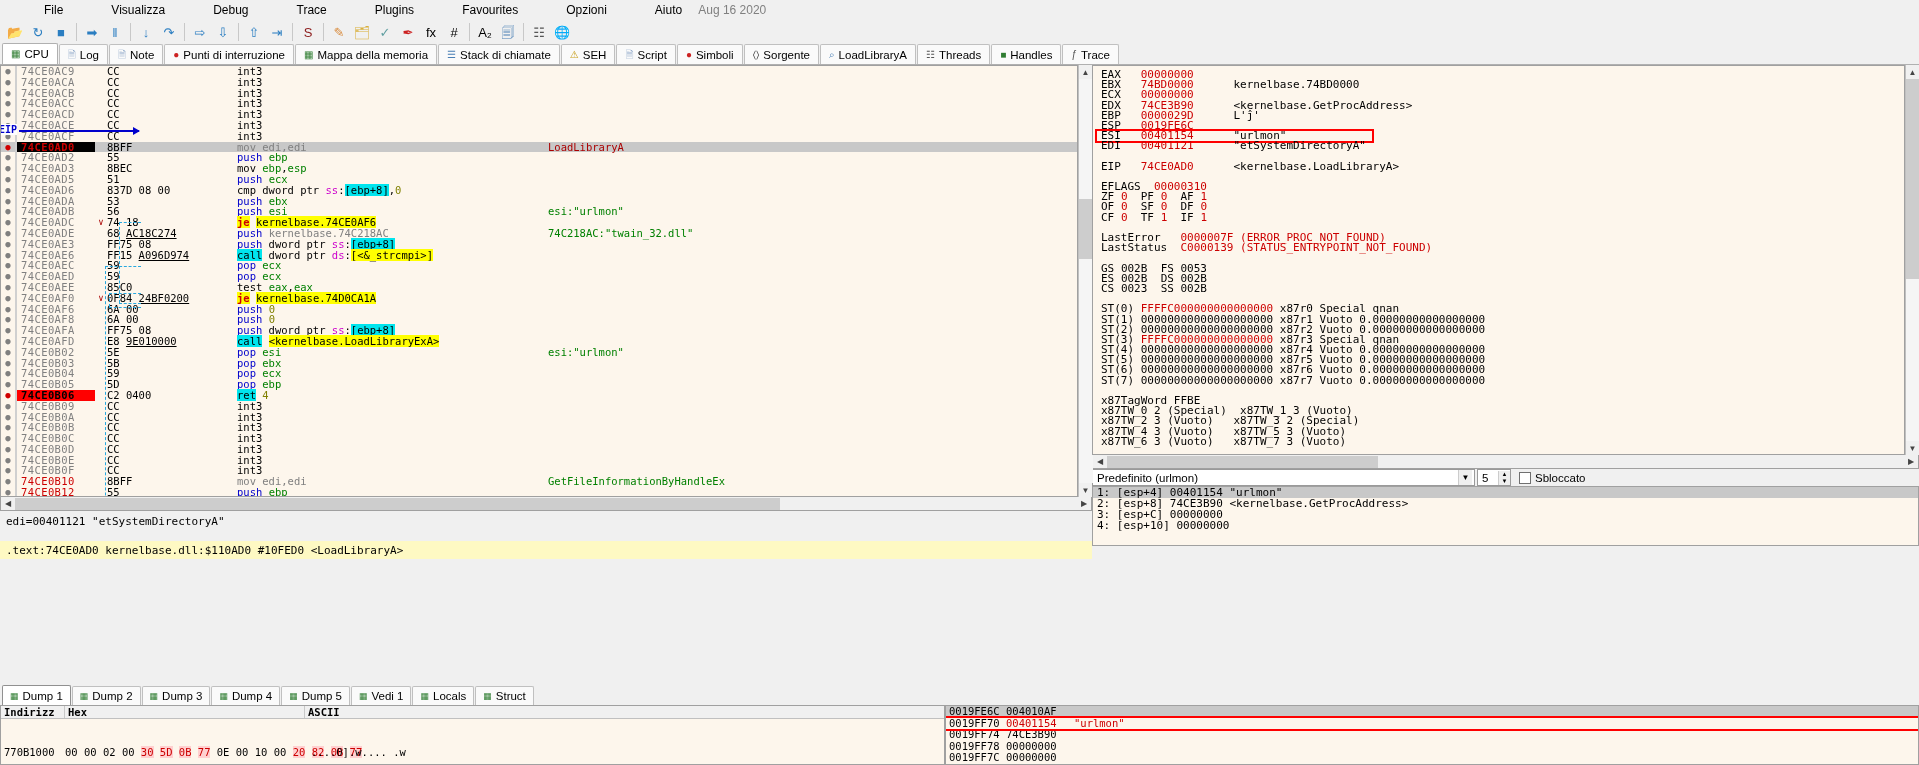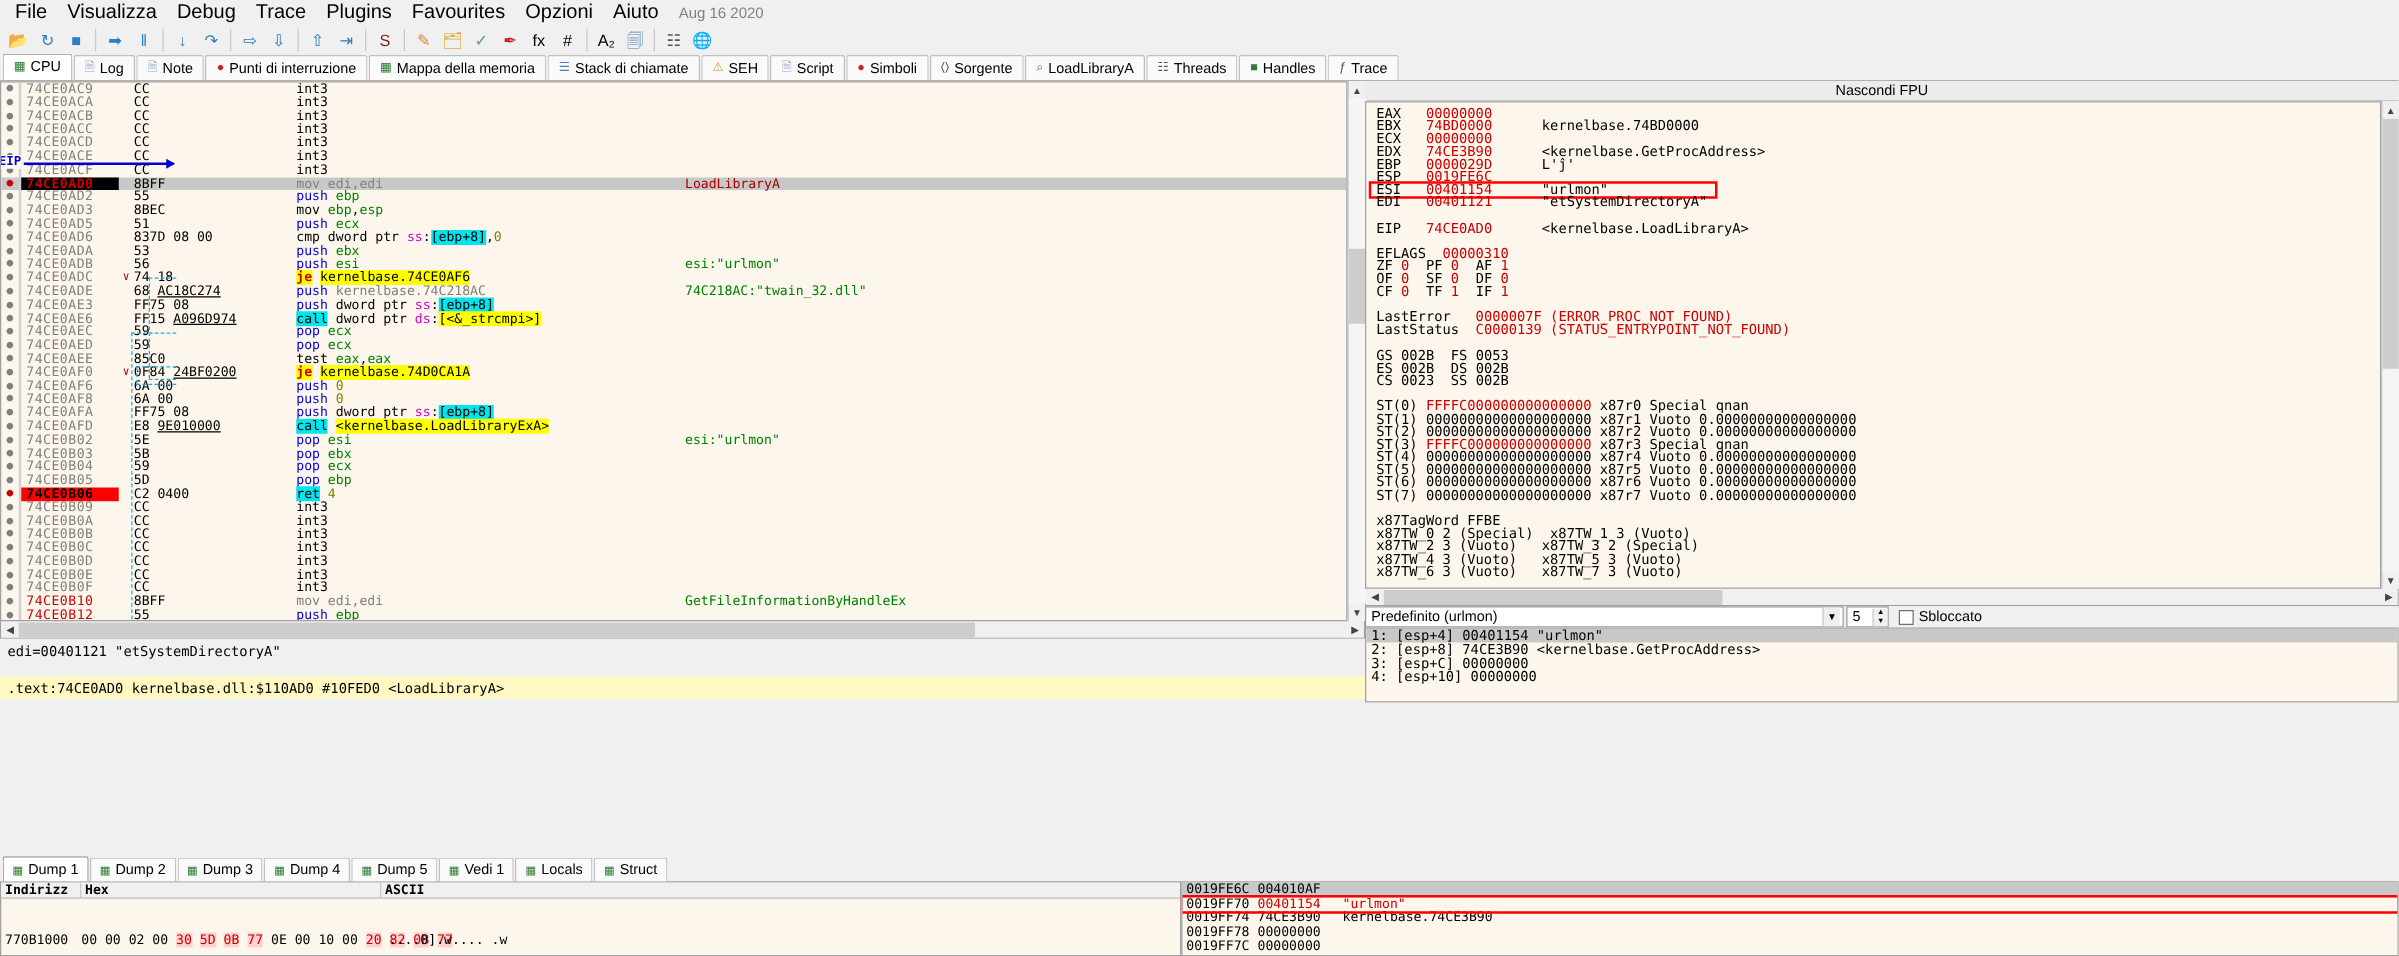--- a/index.html
+++ b/index.html
@@ -20,21 +20,21 @@
     background:#ffffff; border-bottom:0px solid #ddd;
     padding-left:6px; position:relative;
   }
   .titlebar .tico { width:16px; height:16px; margin-right:6px; display:inline-flex; align-items:center; justify-content:center; font-size:12px; }
   .titlebar .ttext { font-size:12px; color:#000; }
   .winbtns { position:absolute; right:0; top:0; height:23px; display:flex; }
   .winbtn { width:45px; height:23px; display:flex; align-items:center; justify-content:center; font-size:11px; color:#333; }
 
   
   .menubar { height:20px; display:flex; align-items:center; background:#f0f0f0; padding-left:4px; }
-  .menu-item { padding:2px 8px; font-size:16px; color:#000; }
+  .menu-item { padding:2px 8px; font-size:12px; color:#000;margin-left:32px; }
   .menu-date { padding:2px 8px; font-size:12px; color:#808080; }
 
   
   .toolbar { height:24px; display:flex; align-items:center; background:#f0f0f0; padding-left:4px; gap:1px; }
   .tbtn { width:22px; height:22px; display:flex; align-items:center; justify-content:center; font-size:13px; line-height:1; }
   .tsep { width:1px; height:18px; background:#c8c8c8; margin:0 3px; }
 
   
   .tabbar { height:21px; display:flex; align-items:flex-end; background:#f0f0f0; border-bottom:1px solid #b0b0b0; padding-left:2px; }
   .tab { height:20px; display:flex; align-items:center; gap:4px; padding:0 8px;
@@ -293,23 +293,20 @@
       <div class="infobar">
         <span>edi=00401121 "etSystemDirectoryA"</span>
       </div>
       <div style="height:10px;"></div>
       <div class="infobar2">
         <span>.text:74CE0AD0 kernelbase.dll:$110AD0 #10FED0 &lt;LoadLibraryA&gt;</span>
       </div>
     </div>
 
     <div class="right-col" style="width:827px;">
-      <div class="fpu-head">
-        <span>Nascondi FPU</span>
-      </div>
       <div style="display:flex;">
         <div class="regpanel" style="width:813px; height:390px;">
           <div id="regs" style="padding-top:4px;"><div class="regline"><span class="rname">EAX   </span><span class="rval">00000000</span></div><div class="regline"><span class="rname">EBX   </span><span class="rval">74BD0000</span><span class="rcmt">      kernelbase.74BD0000</span></div><div class="regline"><span class="rname">ECX   </span><span class="rval">00000000</span></div><div class="regline"><span class="rname">EDX   </span><span class="rval">74CE3B90</span><span class="rcmt">      &lt;kernelbase.GetProcAddress&gt;</span></div><div class="regline"><span class="rname">EBP   </span><span class="rval">0000029D</span><span class="rcmt">      L'ĵ'</span></div><div class="regline"><span class="rname">ESP   </span><span class="rval">0019FE6C</span></div><div class="regline" style="display: inline-block; outline: rgb(255, 0, 0) solid 2px; width: 275px; margin-left: 4px; padding-left: 4px;"><span class="rname">ESI   </span><span class="rval">00401154</span><span class="rcmt">      "urlmon"</span></div><div class="regline"><span class="rname">EDI   </span><span class="rval">00401121</span><span class="rcmt">      "etSystemDirectoryA"</span></div><div class="regline">&nbsp;</div><div class="regline"><span class="rname">EIP   </span><span class="rval">74CE0AD0</span><span class="rcmt">      &lt;kernelbase.LoadLibraryA&gt;</span></div><div class="regline">&nbsp;</div><div class="regline"><span class="rname">EFLAGS  </span><span class="rval">00000310</span></div><div class="regline"><span class="rname">ZF </span><span class="rval">0</span>  <span class="rname">PF </span><span class="rval">0</span>  <span class="rname">AF </span><span class="rval">1</span></div><div class="regline"><span class="rname">OF </span><span class="rval">0</span>  <span class="rname">SF </span><span class="rval">0</span>  <span class="rname">DF </span><span class="rval">0</span></div><div class="regline"><span class="rname">CF </span><span class="rval">0</span>  <span class="rname">TF </span><span class="rval">1</span>  <span class="rname">IF </span><span class="rval">1</span></div><div class="regline">&nbsp;</div><div class="regline"><span class="rname">LastError   </span><span class="rval">0000007F (ERROR_PROC_NOT_FOUND)</span></div><div class="regline"><span class="rname">LastStatus  </span><span class="rval">C0000139 (STATUS_ENTRYPOINT_NOT_FOUND)</span></div><div class="regline">&nbsp;</div><div class="regline"><span class="rname">GS </span><span class="rname">002B</span>  <span class="rname">FS </span><span class="rname">0053</span></div><div class="regline"><span class="rname">ES </span><span class="rname">002B</span>  <span class="rname">DS </span><span class="rname">002B</span></div><div class="regline"><span class="rname">CS </span><span class="rname">0023</span>  <span class="rname">SS </span><span class="rname">002B</span></div><div class="regline">&nbsp;</div><div class="regline"><span class="rname">ST(0) </span><span class="rval">FFFFC000000000000000</span> <span class="rname">x87r0 Special qnan</span></div><div class="regline"><span class="rname">ST(1) </span><span class="rname">00000000000000000000</span> <span class="rname">x87r1 Vuoto 0.00000000000000000</span></div><div class="regline"><span class="rname">ST(2) </span><span class="rname">00000000000000000000</span> <span class="rname">x87r2 Vuoto 0.00000000000000000</span></div><div class="regline"><span class="rname">ST(3) </span><span class="rval">FFFFC000000000000000</span> <span class="rname">x87r3 Special qnan</span></div><div class="regline"><span class="rname">ST(4) </span><span class="rname">00000000000000000000</span> <span class="rname">x87r4 Vuoto 0.00000000000000000</span></div><div class="regline"><span class="rname">ST(5) </span><span class="rname">00000000000000000000</span> <span class="rname">x87r5 Vuoto 0.00000000000000000</span></div><div class="regline"><span class="rname">ST(6) </span><span class="rname">00000000000000000000</span> <span class="rname">x87r6 Vuoto 0.00000000000000000</span></div><div class="regline"><span class="rname">ST(7) </span><span class="rname">00000000000000000000</span> <span class="rname">x87r7 Vuoto 0.00000000000000000</span></div><div class="regline">&nbsp;</div><div class="regline"><span class="rname">x87TagWord FFBE</span></div><div class="regline"><span class="rname">x87TW_0 2 (Special)  x87TW_1 3 (Vuoto)</span></div><div class="regline"><span class="rname">x87TW_2 3 (Vuoto)   x87TW_3 2 (Special)</span></div><div class="regline"><span class="rname">x87TW_4 3 (Vuoto)   x87TW_5 3 (Vuoto)</span></div><div class="regline"><span class="rname">x87TW_6 3 (Vuoto)   x87TW_7 3 (Vuoto)</span></div></div>
         </div>
         <div class="vscroll" style="height:390px;">
           <div class="vs-btn">▲</div>
           <div class="vs-track">
             <div class="vs-thumb" style="top:0px;height:200px;"></div>
           </div>
           <div class="vs-btn">▼</div>
@@ -403,21 +400,21 @@
           </div>
       </div>
     </div>
 
     <div style="width:974px;">
       <div style="height:20px;"></div>
       <div class="stackpanel" style="width:974px; height:60px;">
         <div id="stackrows">
             <div class="srow sel"><span class="saddr">0019FE6C</span><span class="sval" style="color: rgb(0, 0, 0);">004010AF</span></div>
             <div class="srow hl"><span class="saddr">0019FF70</span><span class="sval" style="color: rgb(204, 0, 0);">00401154</span><span class="scmt" style="color: rgb(204, 0, 0);">"urlmon"</span></div>
-            <div class="srow"><span class="saddr">0019FF74</span><span class="sval" style="color: rgb(0, 0, 0);">74CE3B90</span><span class="scmt">kernelbase.74CE3B90</span></div>
+            <div class="srow"><span class="saddr">0019FF74</span><span class="sval" style="color: rgb(0, 0, 0);">74CE3B90</span></div>
             <div class="srow"><span class="saddr">0019FF78</span><span class="sval" style="color: rgb(0, 0, 0);">00000000</span><span class="scmt"></span></div>
             <div class="srow"><span class="saddr">0019FF7C</span><span class="sval" style="color: rgb(0, 0, 0);">00000000</span><span class="scmt"></span></div>
             <div class="srow"><span class="saddr">0019FF80</span><span class="sval" style="color: rgb(0, 0, 0);">FFFF0000</span><span class="scmt"></span></div>
           </div>
       </div>
     </div>
   </div>
 
 </div>
 

